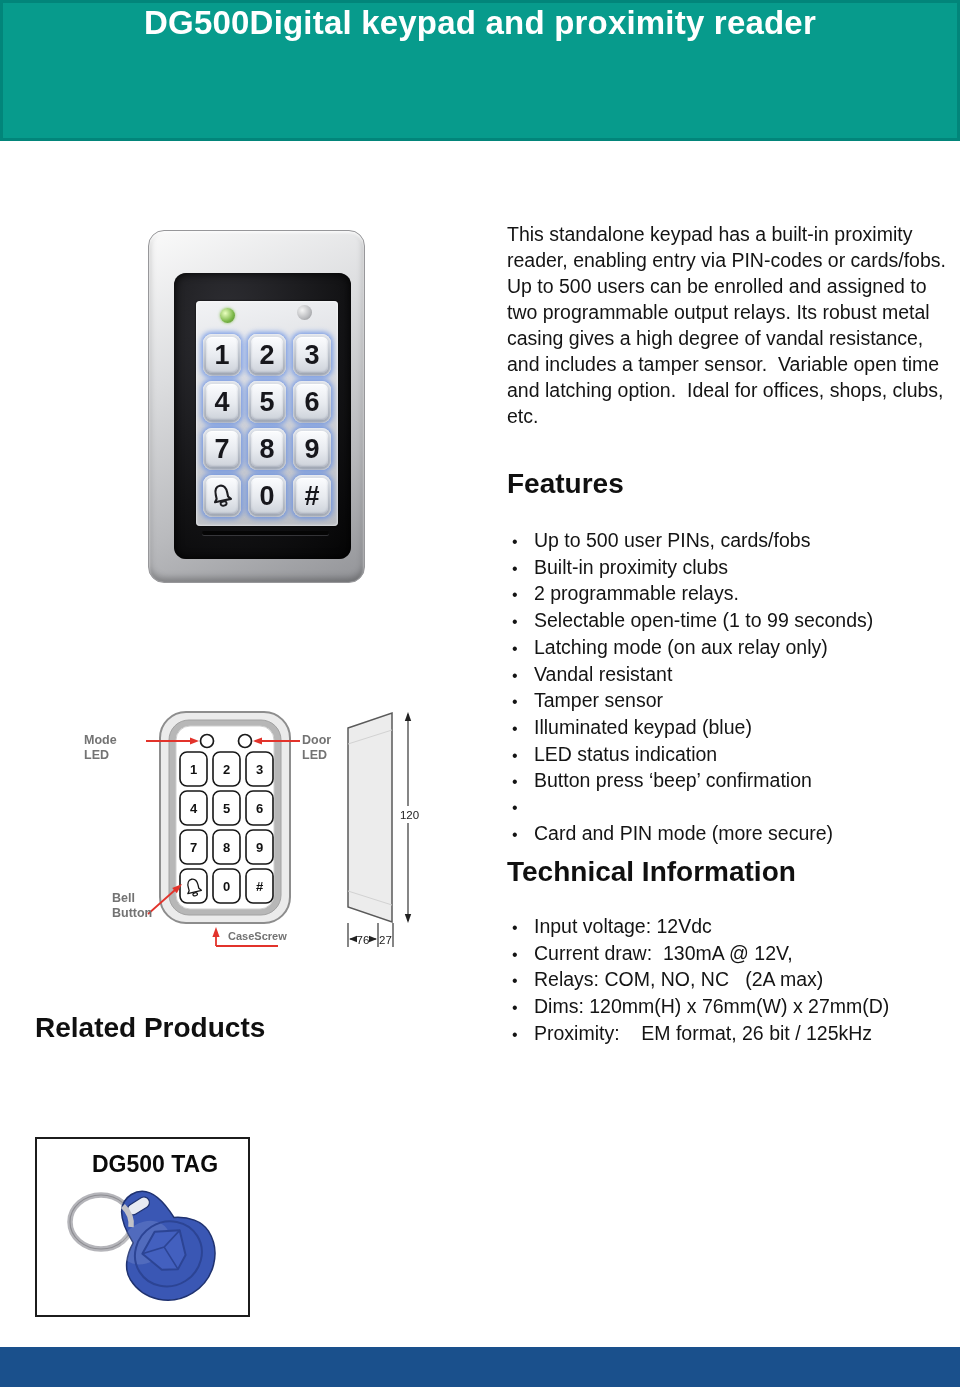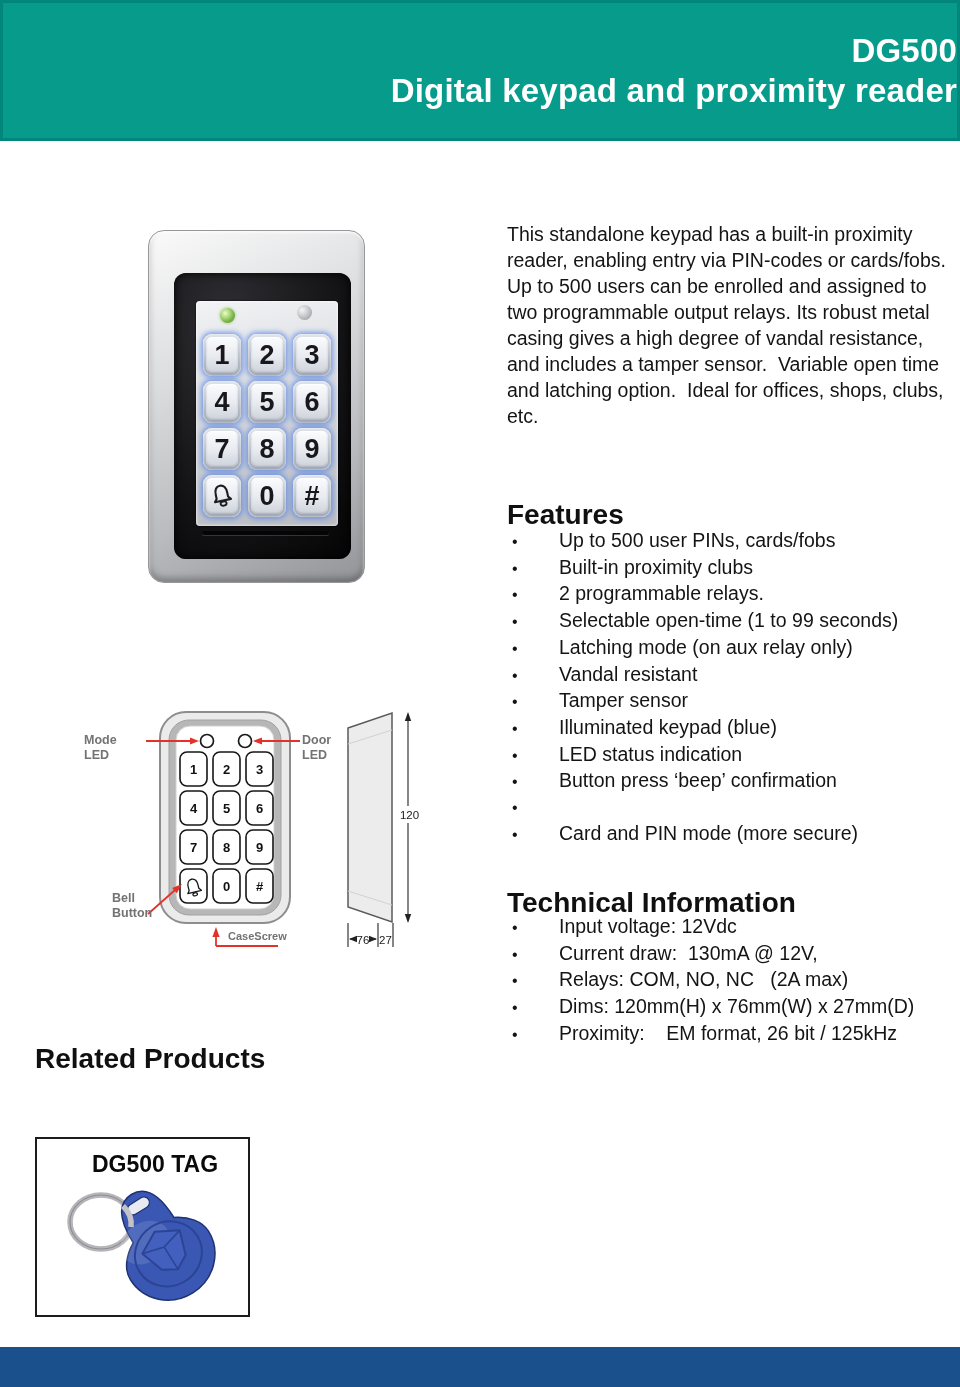--- a/index.html
+++ b/index.html
@@ -6,21 +6,21 @@
     --header-bg:#079B8C; --header-border:#02857A; --footer-bg:#1A508C;
     --accent-red:#E2332B; --key-glow:#6F9DE8; --fob-blue:#3A57B4;
   }
   *{box-sizing:border-box; margin:0; padding:0;}
   body{background:#fff; font-family:"Liberation Sans",sans-serif; color:#141414;}
   .page{position:relative; width:960px; height:1387px; background:#fff; overflow:hidden;}
 
   
   .banner{position:absolute; left:0; top:0; width:960px; height:141px;
     background:var(--header-bg); border:3px solid var(--header-border);
-    display:flex; flex-direction:column; justify-content:center; align-items:flex-end;
+    display:flex; flex-direction:row; justify-content:center; align-items:flex-start;
     }
   .banner-title,.banner-subtitle{color:#fff; font-weight:bold; font-size:33px; line-height:40px; letter-spacing:.2px;}
 
   
   .photo-case{position:absolute; left:148px; top:230px; width:217px; height:353px;
     border-radius:16px; border:1px solid #97979a;
     background:linear-gradient(155deg,#fafafa 0%,#dcdddf 35%,#b9babd 70%,#939498 100%);
     box-shadow:inset 0 2px 3px rgba(255,255,255,.85), inset 0 -4px 7px rgba(0,0,0,.28);}
   .photo-bezel{position:absolute; left:25px; top:42px; width:177px; height:286px;
     border-radius:12px;
@@ -45,30 +45,30 @@
     border-radius:6px; background:linear-gradient(180deg,#fbfcfe 0%,#e7eaef 55%,#cdd2da 100%);
     font-weight:bold; font-size:27px; line-height:1; color:#17171c;
     box-shadow:inset 0 1px 1px #fff, inset 0 -1px 2px #a8aebc;}
   .pkey-bell-svg{width:28px; height:28px; transform:rotate(-12deg);}
   .slot{position:absolute; left:28px; right:22px; top:258px; height:4px; border-radius:3px;
     background:#050505; box-shadow:0 1px 0 rgba(125,125,135,.35);}
 
   
   .desc{position:absolute; left:507px; top:221px; width:452px;
     font-size:19.5px; line-height:26px; white-space:pre-wrap;}
-  .sec-heading{position:absolute; font-size:28px; font-weight:bold; color:#101010;margin-top:31px;}
+  .sec-heading{position:absolute; font-size:28px; font-weight:bold; color:#101010;}
   .h-features{left:507px; top:468px;}
   .h-tech{left:507px; top:856px;}
   .h-related{left:35px; top:1012px;}
   .blist{position:absolute; left:507px; width:452px; list-style:none;}
   .features-pos{top:528px;}
   .tech-pos{top:914px;}
   .bitem{display:flex; align-items:baseline; font-size:19.5px; line-height:25.7px;}
   .dot{width:27px; flex:0 0 27px; font-size:16px; text-align:left; padding-left:5px;}
-  .btxt{white-space:pre-wrap;margin-left:25px;}
+  .btxt{white-space:pre-wrap;}
 
   
   .diagram-wrap{position:absolute; left:60px; top:700px; width:380px; height:265px;}
   .dg-label{position:absolute; font-weight:bold; font-size:12.5px; line-height:15px; color:#737373;}
   .lbl-mode{left:24px; top:33px; width:50px;}
   .lbl-door{left:242px; top:33px; width:46px;}
   .lbl-bell{left:52px; top:191px; width:54px;}
   .lbl-screw{left:168px; top:229px; width:96px; font-size:11px; white-space:nowrap;}
   .dg-key-label{font-family:"Liberation Sans",sans-serif; font-weight:bold; font-size:13px; fill:#111;}
   .dg-dim-label{font-family:"Liberation Sans",sans-serif; font-size:11.5px; fill:#222;}

